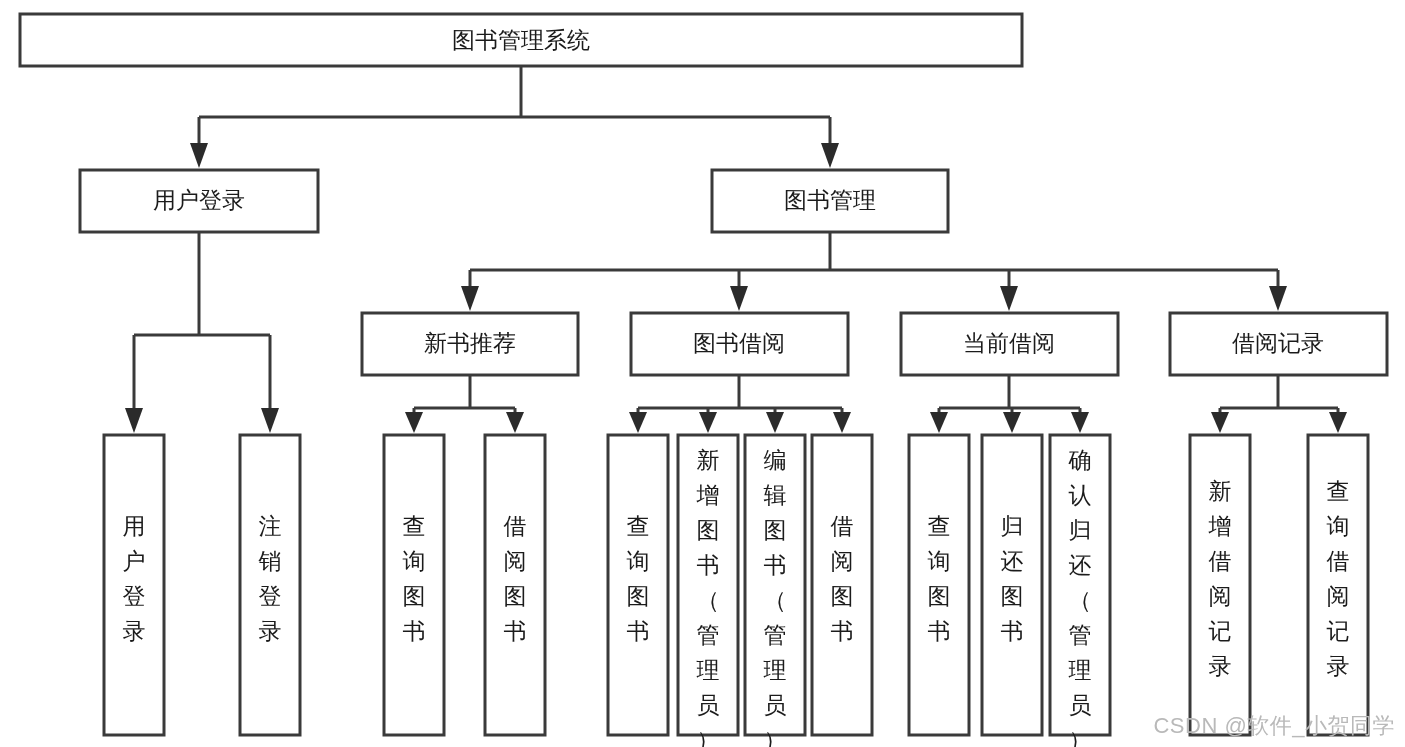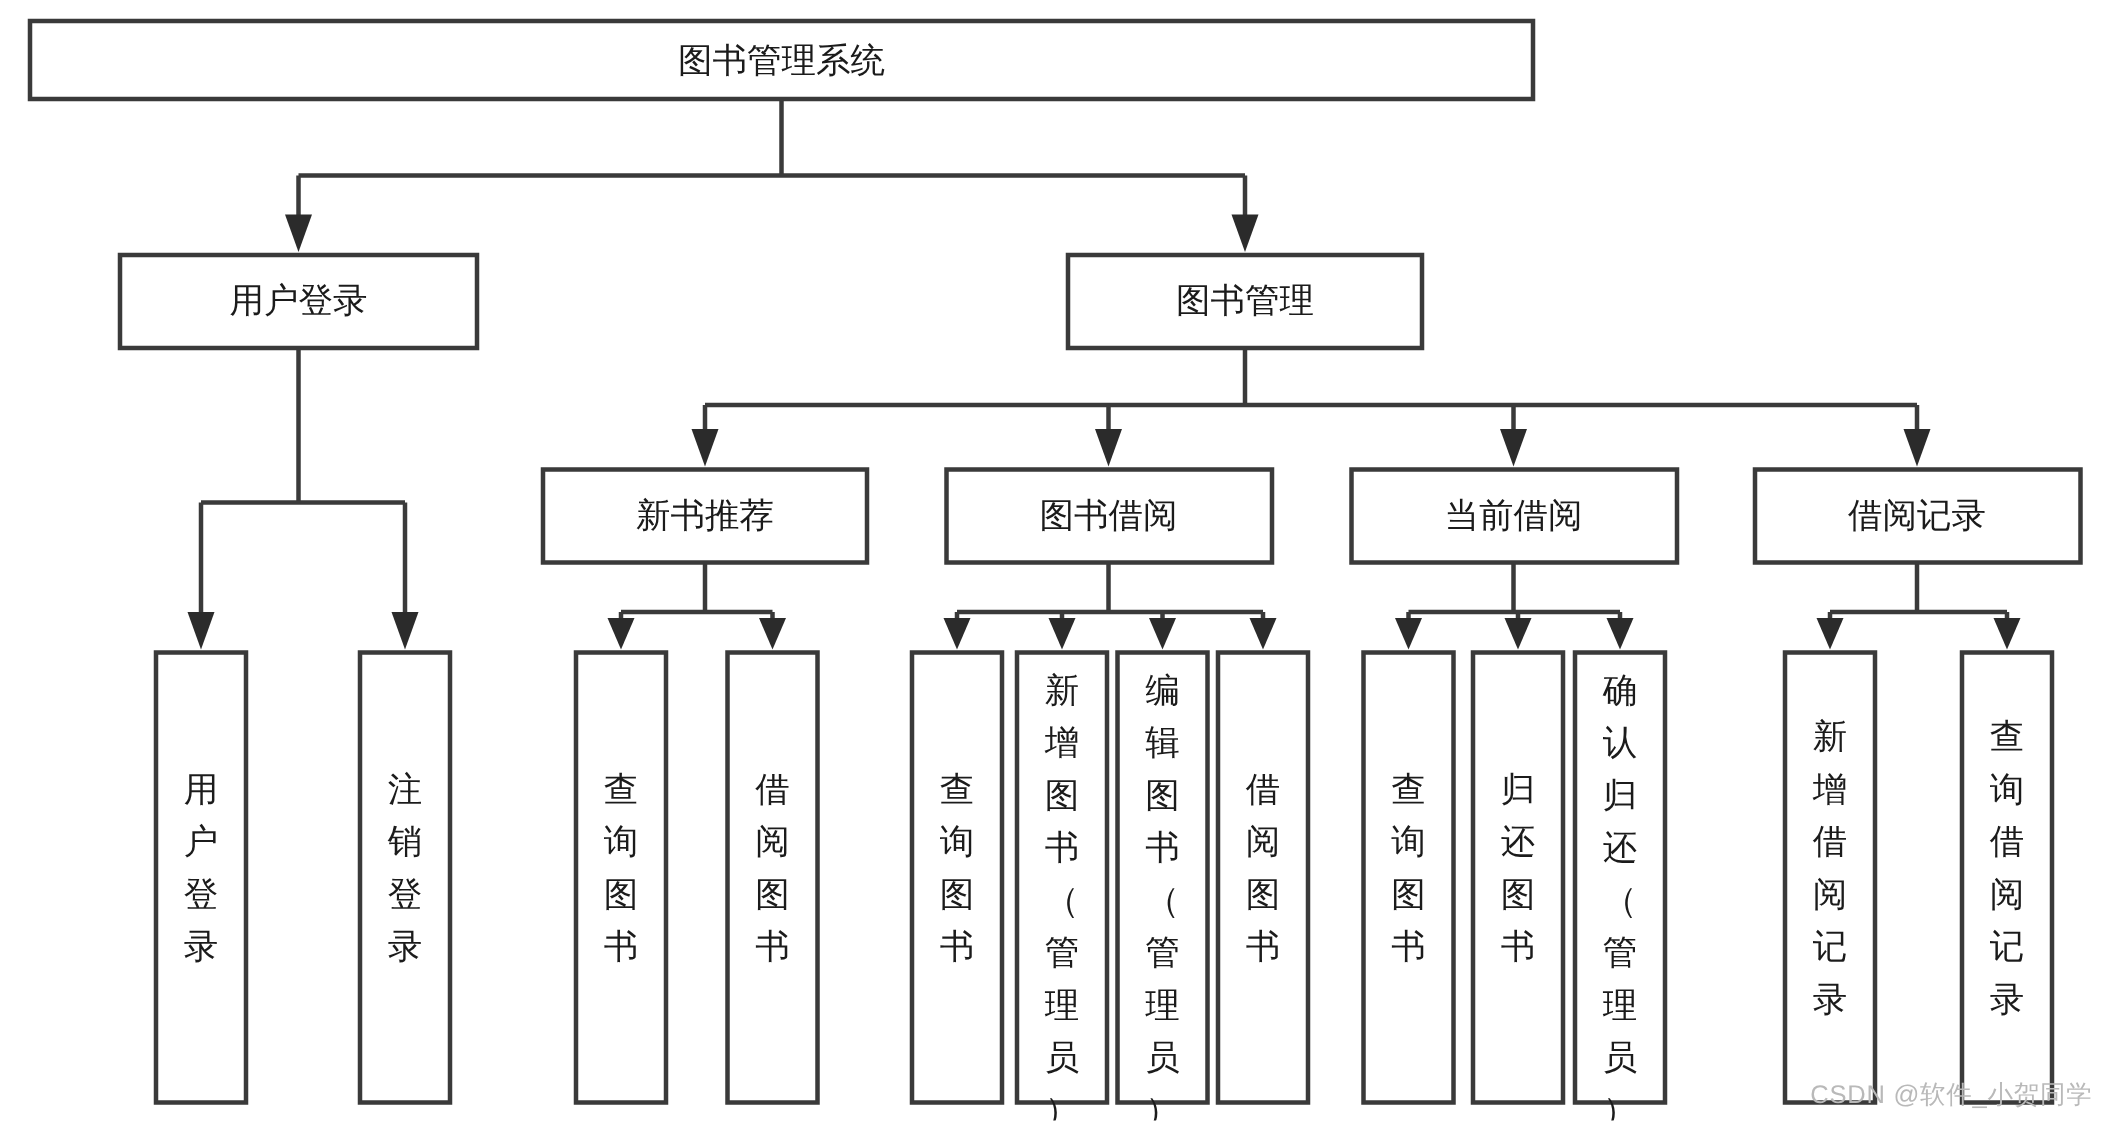--- a/index.html
+++ b/index.html
@@ -52,21 +52,21 @@
     font-family: "Liberation Sans", "DejaVu Sans", sans-serif;
     font-size: 23px;
     fill: #1b1b1b;
     text-anchor: middle;
   }
   .watermark-text {
     position: absolute;
     right: 10px;
     bottom: 6px;
     font-family: "Liberation Sans", "DejaVu Sans", sans-serif;
-    font-size: 17px;
+    font-size: 22px;
     color: #b9b9b9;
     white-space: nowrap;
     letter-spacing: 0.5px;
   }
 </style>
 </head>
 <body>
 
 <div id="diagram-root">
 

